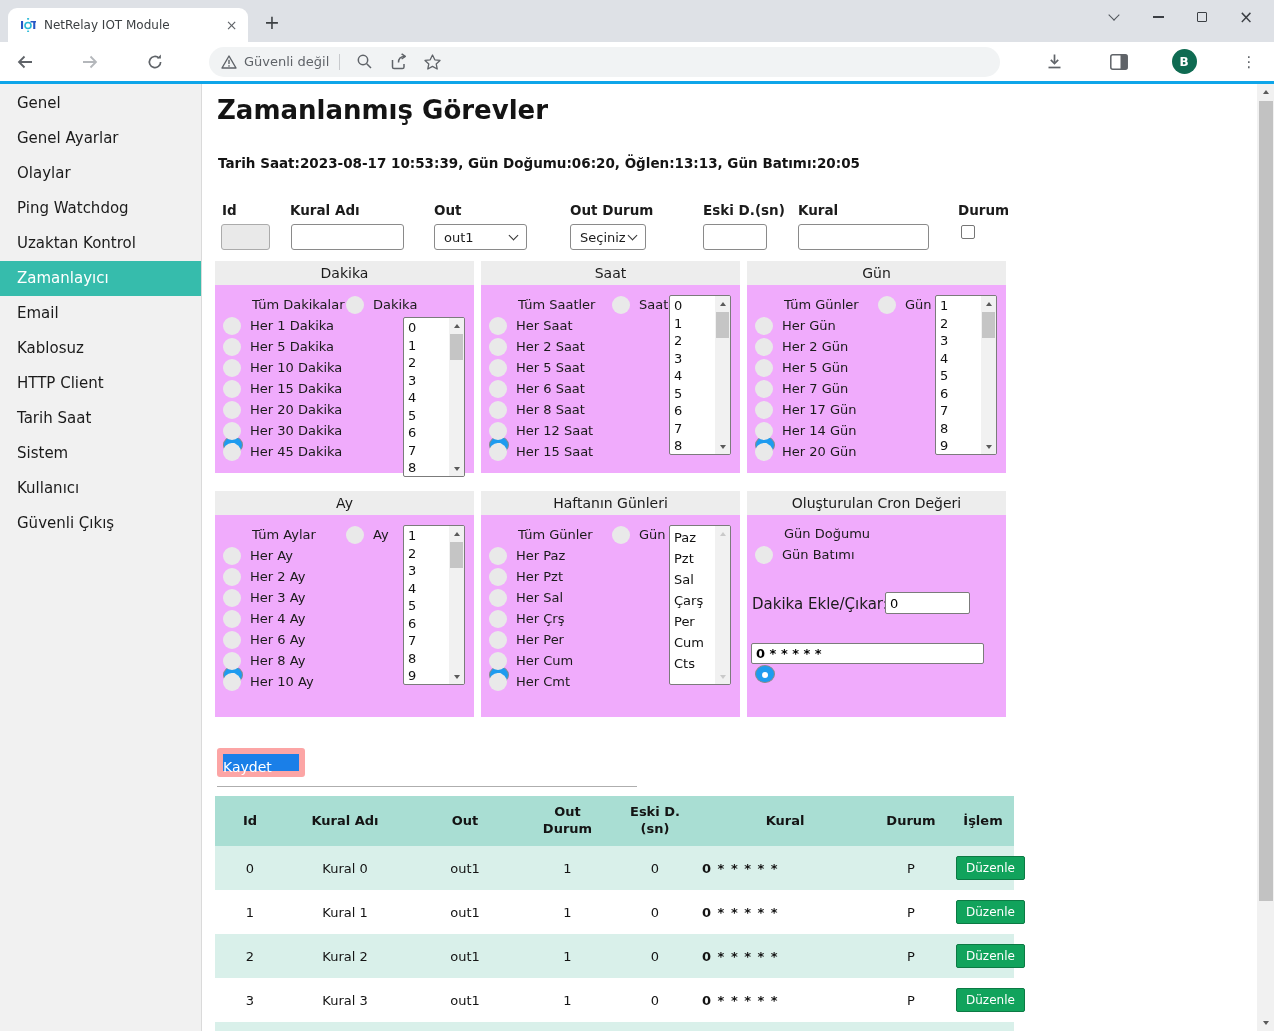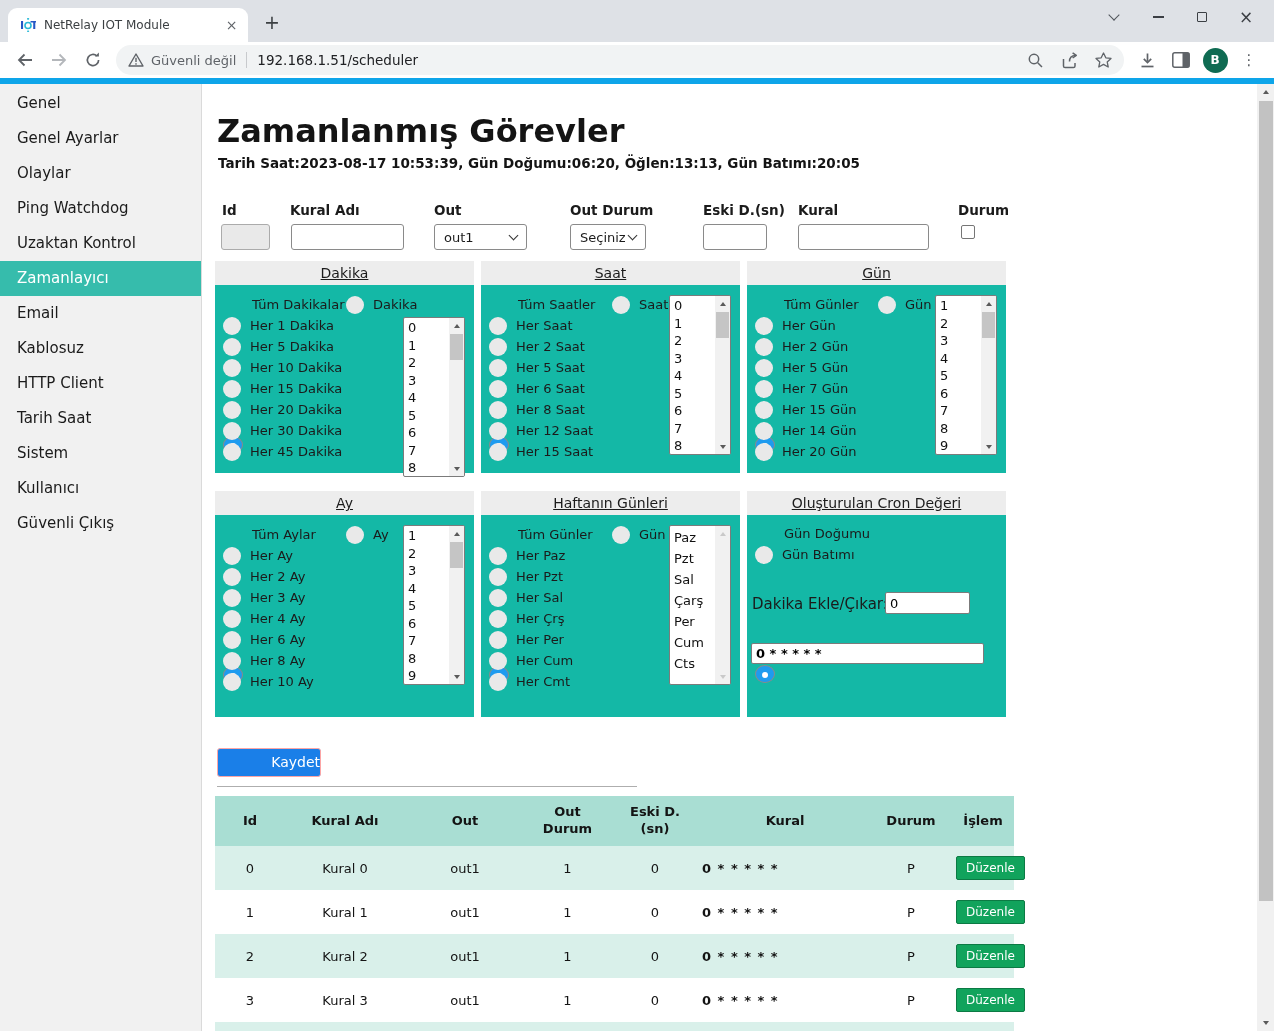--- a/index.html
+++ b/index.html
@@ -14,21 +14,21 @@
   .tab-title { font-size:12px; color:#3c4043; margin-left:8px; flex:1; white-space:nowrap; overflow:hidden; }
   .tab-close { color:#5f6368; font-size:14px; width:17px; height:17px; line-height:16px; text-align:center; border-radius:50%; }
   .newtab { position:absolute; left:258px; top:9px; font-size:19px; color:#3c4043; width:28px; height:28px; line-height:27px; text-align:center; }
   .winctl { position:absolute; right:6px; top:0; height:34px; display:flex; align-items:center; }
   .winctl > div { width:44px; height:30px; display:flex; align-items:center; justify-content:center; }
   .chev-down { width:8px; height:8px; border-right:1.6px solid #50555b; border-bottom:1.6px solid #50555b; transform:rotate(45deg); margin-top:-4px; }
   .ic-min { width:11px; height:1.6px; background:#3b3f44; }
   .ic-max { width:10px; height:10px; border:1.4px solid #3b3f44; border-radius:1px; }
   .ic-close { font-size:17px; color:#3b3f44; line-height:1; }
 
-  .toolbar { height:42px; background:#fff; border-bottom:6px solid #0ea5e9; display:flex; align-items:center; padding:0 8px; }
+  .toolbar { height:42px; background:#fff; border-bottom:3px solid #0ea5e9; display:flex; align-items:center; padding:0 8px;gap:31px; }
   .nav-ic { width:34px; height:34px; display:flex; align-items:center; justify-content:center; }
   .omnibox { flex:1; height:30px; background:#f1f3f4; border-radius:15px; display:flex; align-items:center; padding:0 12px; margin:0 6px; }
   .sec-label { font-size:13px; color:#5f6368; margin:0 10px 0 7px; white-space:nowrap; }
   .ob-div { width:1px; height:16px; background:#c8cacd; }
   .url { font-size:13.5px; color:#202124; margin-left:10px; flex:1; white-space:nowrap; }
   .ob-ic { margin-left:16px; display:flex; align-items:center; }
   .tb-ic { width:34px; height:34px; display:flex; align-items:center; justify-content:center; }
   .avatar { width:25px; height:25px; border-radius:50%; background:#0f6b52; color:#fff; font-size:12px; font-weight:bold;
             display:flex; align-items:center; justify-content:center; }
   .kebab { font-size:15px; color:#5f6368; letter-spacing:0; }
@@ -38,40 +38,40 @@
   .sidebar { width:202px; background:#f1f1f1; border-right:1px solid #dadada; padding-top:2px; flex:none; }
   .sb-item { height:35px; line-height:35px; padding-left:17px; font-size:15px; color:#1b1b1b; white-space:nowrap; }
   .sb-item.active { background:#36bcac; color:#fff; }
   .main { position:relative; flex:1; background:#fff; overflow:hidden; }
 
   .page-scrollbar { width:17px; background:#f1f1f1; position:relative; flex:none; }
   .ps-arr { position:absolute; left:0; width:17px; height:16px; display:flex; align-items:center; justify-content:center; }
   .ps-arr.up { top:0; } .ps-arr.down { bottom:0; }
   .ps-thumb { position:absolute; left:1.5px; top:17px; width:14px; height:800px; background:#c2c2c2; }
 
-  .pg-title { position:absolute; left:15px; top:28px; font-size:32px; font-weight:bold; color:#141414; white-space:nowrap; }
+  .pg-title { position:absolute; left:15px; top:11px; font-size:26px; font-weight:bold; color:#141414; white-space:nowrap; }
   .pg-info  { position:absolute; left:16px; top:71px; font-size:13.5px; font-weight:bold; color:#141414; white-space:nowrap; }
 
   
   .f-label { position:absolute; top:118px; font-size:13.5px; font-weight:bold; white-space:nowrap; }
   .l-id{left:20px} .l-name{left:88px} .l-out{left:232px} .l-outd{left:368px} .l-eski{left:501px} .l-kural{left:596px} .l-durum{left:756px}
   .f-input { position:absolute; top:140px; height:26px; border:1px solid #8a8a8a; border-radius:3px;
              font-family:"DejaVu Sans",sans-serif; font-size:13px; padding:0 6px; background:#fff; }
   .i-id{left:19px; width:49px; background:#e9e9e9; border-color:#ababab;}
   .i-name{left:89px; width:113px;} .i-eski{left:501px; width:64px;} .i-kural{left:596px; width:131px;}
   .sel { position:absolute; top:140px; height:26px; border:1px solid #8a8a8a; border-radius:3px; background:#fff;
          display:flex; align-items:center; justify-content:space-between; padding:0 9px; font-size:13px; }
   .s-out{left:232px; width:93px;} .s-outd{left:368px; width:76px;}
   .chev { width:7px; height:7px; border-right:1.5px solid #333; border-bottom:1.5px solid #333; transform:rotate(45deg); margin-top:-4px; flex:none; }
   .f-check { position:absolute; left:759px; top:141px; width:14px; height:14px; border:1px solid #767676; border-radius:2px; background:#fff; }
 
   
   #panels { position:absolute; left:13px; top:177px; width:792px; display:grid;
             grid-template-columns:259px 259px 259px; grid-template-rows:212px 226px; column-gap:7px; row-gap:18px; }
-  .panel { position:relative; background:#14b8a6;text-decoration:underline; }
+  .panel { position:relative; background:#f0abfc; }
   .panel-h { height:24px; line-height:24px; background:#ededed; text-align:center; font-size:14px; color:#1b1b1b; }
   .rlist { position:absolute; left:8px; top:33px; }
   .rrow { display:flex; align-items:center; height:21px; font-size:13px; white-space:nowrap; }
   .rad { width:18px; height:18px; border-radius:50%; background:#e9e9e9; flex:none; position:relative; margin-right:9px; }
   .rad.sel { background:#1e9bef; }
   .rad.sel::after { content:""; position:absolute; left:6px; top:6px; width:6px; height:6px; border-radius:50%; background:#fff; }
   .pick { position:absolute; left:131px; top:33px; display:flex; align-items:center; height:21px; font-size:13px; }
   .listbox { position:absolute; left:188px; top:34px; width:62px; height:160px; border:1px solid #7b7b7b;
              border-radius:2px; background:#fff; overflow:hidden; }
   .listbox.below { top:56px; }
@@ -87,22 +87,22 @@
   .lb-thumb { position:absolute; left:1px; top:16px; width:13px; height:26px; background:#c5c5c5; }
 
   
   .cr-radios { position:absolute; left:8px; top:32px; }
   .cr-minlabel { position:absolute; left:5px; top:104px; font-size:15px; white-space:nowrap; }
   .cr-mininput { position:absolute; left:138px; top:101px; width:85px; height:22px; border:1px solid #7b7b7b; border-radius:2px;
                  font-family:"DejaVu Sans",sans-serif; font-size:13px; padding:0 4px; }
   .cr-croninput { position:absolute; left:4px; top:152px; width:233px; height:21px; border:1px solid #7b7b7b; border-radius:2px;
                   font-family:"DejaVu Sans",sans-serif; font-size:13px; font-weight:bold; padding:0 4px; }
 
-  .save-btn { position:absolute; left:15px; top:664px; width:104px; height:29px; background:#1a7fe8; border:1px solid #fca5a5;
-              border-radius:3px; color:#fff; font-size:14px; text-align:right; line-height:27px; }
+  .save-btn { position:absolute; left:15px; top:664px; width:88px; height:29px; background:#1a7fe8; border:6px solid #fca5a5;
+              border-radius:3px; color:#fff; font-size:14px; text-align:left; line-height:27px; }
   .hline { position:absolute; left:15px; top:702px; width:420px; height:1px; background:#aeaeae; }
 
   
   .rules { position:absolute; left:13px; top:712px; width:799px; border-collapse:collapse; table-layout:fixed;
            font-size:13px; color:#141414; }
   .rules th { background:#a9ded3; height:50px; font-weight:bold; font-size:13px; line-height:1.3; padding:0 4px; }
   .rules td { height:44px; text-align:center; padding:0 4px; }
   .rules tbody tr:nth-child(odd) { background:#d9f0ea; }
   .rules td.rule-cell { text-align:left; padding-left:2px; letter-spacing:1px; font-weight:bold; }
   .edit-btn { display:inline-block; background:#11a35c; border:1px solid #0c7a44; border-radius:2px; color:#fff;
@@ -160,21 +160,20 @@
         </svg>
     </div>
     <div class="omnibox">
       <svg width="16" height="14" viewBox="0 0 16 14">
         <path d="M8 1 L15 13 H1 Z" fill="none" stroke="#5f6368" stroke-width="1.4" stroke-linejoin="round"></path>
         <rect x="7.3" y="4.8" width="1.4" height="4.2" fill="#5f6368"></rect>
           <rect x="7.3" y="10.2" width="1.4" height="1.5" fill="#5f6368"></rect>
       </svg>
       <span class="sec-label">Güvenli değil</span>
       <span class="ob-div"></span>
-      <span class="url">192.168.1.51/scheduler</span>
       <span class="ob-ic">
         <svg width="17" height="17" viewBox="0 0 17 17">
             <circle cx="7" cy="7" r="4.7" fill="none" stroke="#5f6368" stroke-width="1.5"></circle>
             <line x1="10.7" y1="10.7" x2="15" y2="15" stroke="#5f6368" stroke-width="1.5"></line>
           </svg>
       </span>
       <span class="ob-ic">
         <svg width="19" height="17" viewBox="0 0 19 17">
             <path d="M3.5 7 v7 a1.6 1.6 0 0 0 1.6 1.6 h8.3 a1.6 1.6 0 0 0 1.6 -1.6 V11" fill="none" stroke="#5f6368" stroke-width="1.5"></path>
             <path d="M9.5 9.5 C9.5 5.2 11.6 3.4 15.6 3.4" fill="none" stroke="#5f6368" stroke-width="1.5"></path>
@@ -396,21 +395,21 @@
               <div class="rrow">
                 <span class="rad"></span>
                 <span>Her 5 Gün</span>
               </div>
               <div class="rrow">
                 <span class="rad"></span>
                 <span>Her 7 Gün</span>
               </div>
               <div class="rrow">
                 <span class="rad"></span>
-                <span>Her 15 Gün</span>
+                <span>Her 17 Gün</span>
               </div>
               <div class="rrow">
                 <span class="rad"></span>
                 <span>Her 14 Gün</span>
               </div>
               <div class="rrow">
                 <span class="rad"></span>
                 <span>Her 20 Gün</span>
               </div>
             </div>

